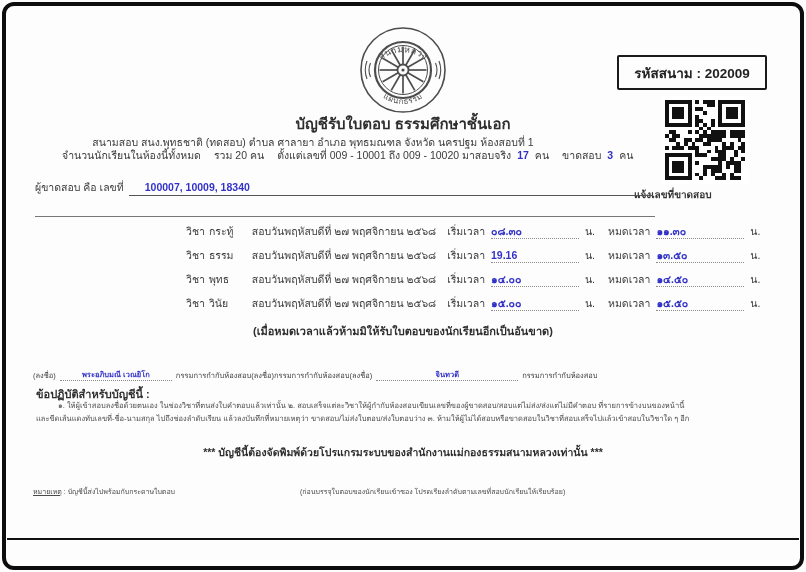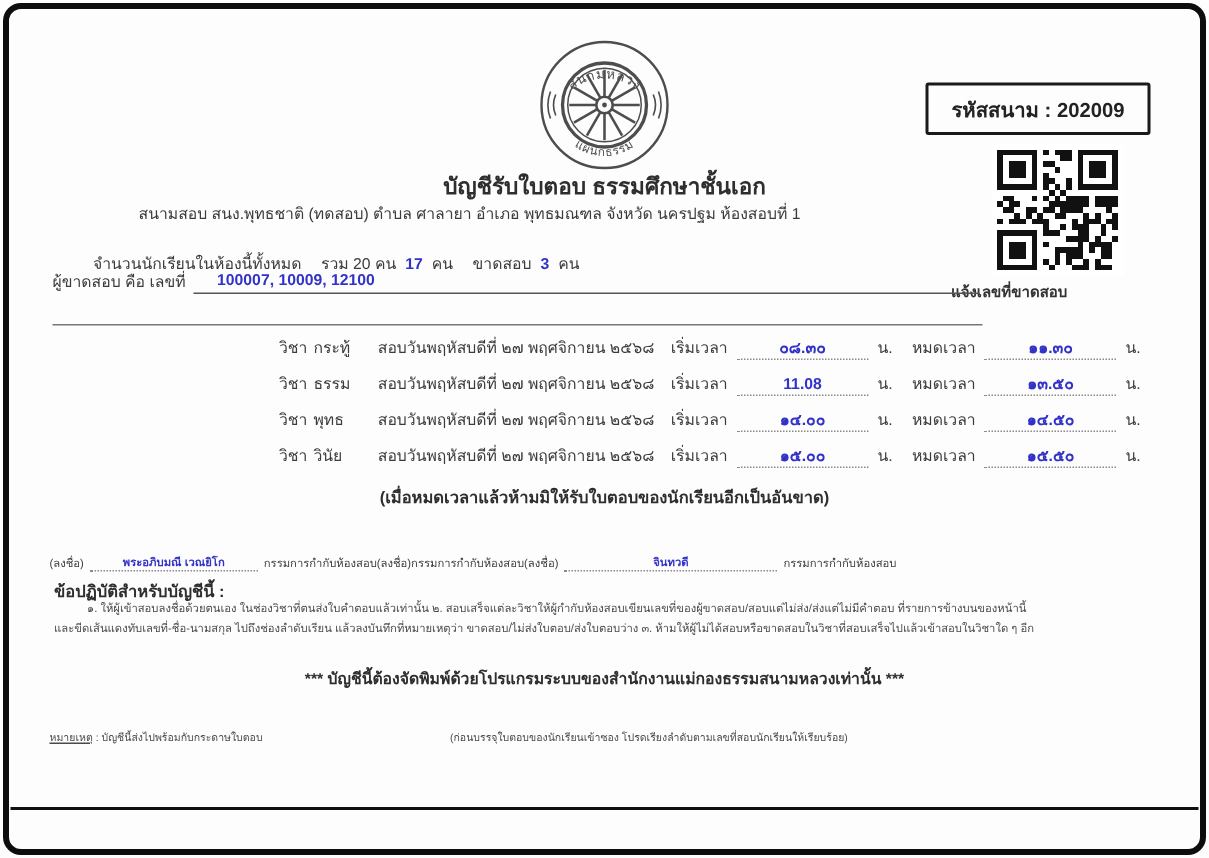--- a/index.html
+++ b/index.html
@@ -32,21 +32,21 @@
   .count-line{display:flex;align-items:baseline;white-space:nowrap;}
   .count-line .gap-l{margin-left:13px;}
   .count-line .num{margin:0 6px;}
   .fill-row{display:flex;align-items:flex-end;white-space:nowrap;}
   .fill-line{flex:1;border-bottom:1.5px solid #555;padding-left:16px;margin-left:5px;line-height:15px;}
   .rule2{border-bottom:1px solid #777;}
   .subject-row{left:150px;white-space:nowrap;}
   .subject-row .pfx{margin-left:36px;}
   .subj-name{display:inline-block;width:40px;margin-left:4px;}
   .time-slot{
-    display:inline-block;width:88px;text-align:center;
+    display:inline-block;width:88px;text-align:left;
     border-bottom:1px dotted #8a8a8a;margin:0 3px;line-height:14px;
   }
   .sig-row{left:33px;width:742px;display:flex;align-items:flex-end;white-space:nowrap;}
   .sig-line{border-bottom:1px dotted #8a8a8a;text-align:center;margin:0 4px;line-height:11px;}
   .sig-w1{width:112px;margin-top:20px;}
   .sig-w2{width:170px;}
   .sig-w3{width:142px;}
   .stars{font-size:10.5px;font-weight:bold;color:#2e2e2e;}
   .remark-u{text-decoration:underline;}
   .bottom-rule{left:7px;right:7px;top:538px;border-top:2.5px solid #111;height:0;}
@@ -333,52 +333,53 @@
       <rect x="19" y="21" width="1" height="1" fill="#111"></rect>
       <rect x="20" y="21" width="1" height="1" fill="#111"></rect>
     </svg>
 </div>
 <div class="abs qr-cap">แจ้งเลขที่ขาดสอบ</div>
 
 <div class="abs ctr t-title" style="top:112px;">บัญชีรับใบตอบ ธรรมศึกษาชั้นเอก</div>
 
 <div class="abs ctr t-main" style="top:134px;left:-10px;right:170px;">สนามสอบ สนง.พุทธชาติ (ทดสอบ) ตำบล ศาลายา อำเภอ พุทธมณฑล จังหวัด นครปฐม ห้องสอบที่ 1</div>
 
-<div class="abs t-main count-line" style="left:62px;top:167px;">
+<div class="abs t-main count-line" style="left:62px;top:147px;">
   <span>จำนวนนักเรียนในห้องนี้ทั้งหมด</span>
   <span class="gap-l">รวม 20 คน</span>
+  <span class="gap-l">ตั้งแต่เลขที่  009 - 10001 ถึง 009 - 10020 มาสอบจริง</span>
   <span class="blue num">17</span>
   <span>คน</span>
   <span class="gap-l">ขาดสอบ</span>
   <span class="blue num">3</span>
   <span>คน</span>
 </div>
 
 <div class="abs t-main fill-row" style="left:35px;top:179px;width:618px;">
   <span>ผู้ขาดสอบ คือ เลขที่</span>
-  <span class="fill-line"><span class="blue">100007, 10009, 12100</span></span>
+  <span class="fill-line"><span class="blue">100007, 10009, 18340</span></span>
 </div>
 <div class="abs rule2" style="left:35px;top:199px;width:620px;height:17px;"></div>
 
 <div class="abs t-main subject-row" style="top:223px;">
   <span class="pfx">วิชา</span><span class="subj-name">กระทู้</span>
   <span>สอบวันพฤหัสบดีที่ ๒๗ พฤศจิกายน ๒๕๖๘</span>
   <span style="margin-left:8px;">เริ่มเวลา</span>
   <span class="time-slot"><span class="blue">๐๘.๓๐</span></span>
   <span>น.</span>
   <span style="margin-left:10px;">หมดเวลา</span>
   <span class="time-slot"><span class="blue">๑๑.๓๐</span></span>
   <span>น.</span>
 </div>
 
 <div class="abs t-main subject-row" style="top:247px;">
   <span class="pfx">วิชา</span><span class="subj-name">ธรรม</span>
   <span>สอบวันพฤหัสบดีที่ ๒๗ พฤศจิกายน ๒๕๖๘</span>
   <span style="margin-left:8px;">เริ่มเวลา</span>
-  <span class="time-slot"><span class="blue">11.08</span></span>
+  <span class="time-slot"><span class="blue">19.16</span></span>
   <span>น.</span>
   <span style="margin-left:10px;">หมดเวลา</span>
   <span class="time-slot"><span class="blue">๑๓.๕๐</span></span>
   <span>น.</span>
 </div>
 
 <div class="abs t-main subject-row" style="top:271px;">
   <span class="pfx">วิชา</span><span class="subj-name">พุทธ</span>
   <span>สอบวันพฤหัสบดีที่ ๒๗ พฤศจิกายน ๒๕๖๘</span>
   <span style="margin-left:8px;">เริ่มเวลา</span>

